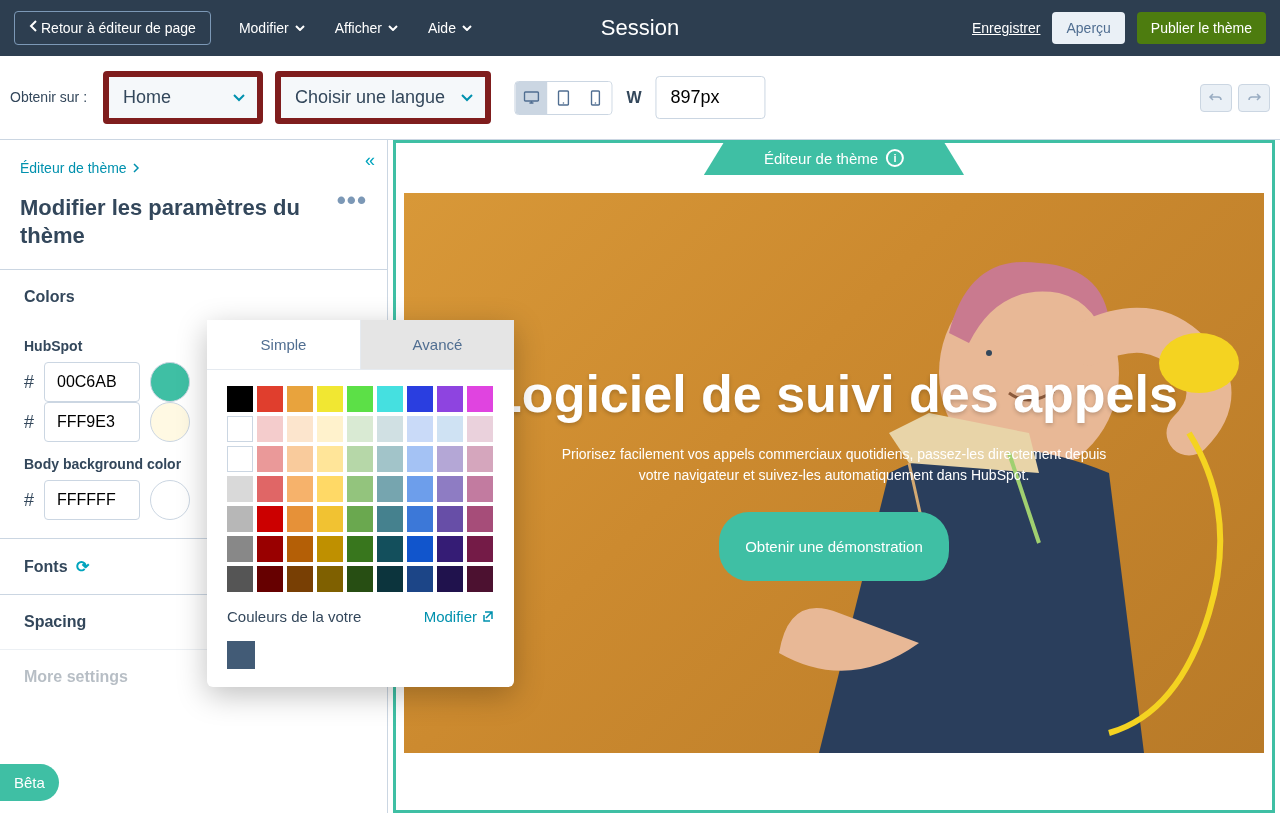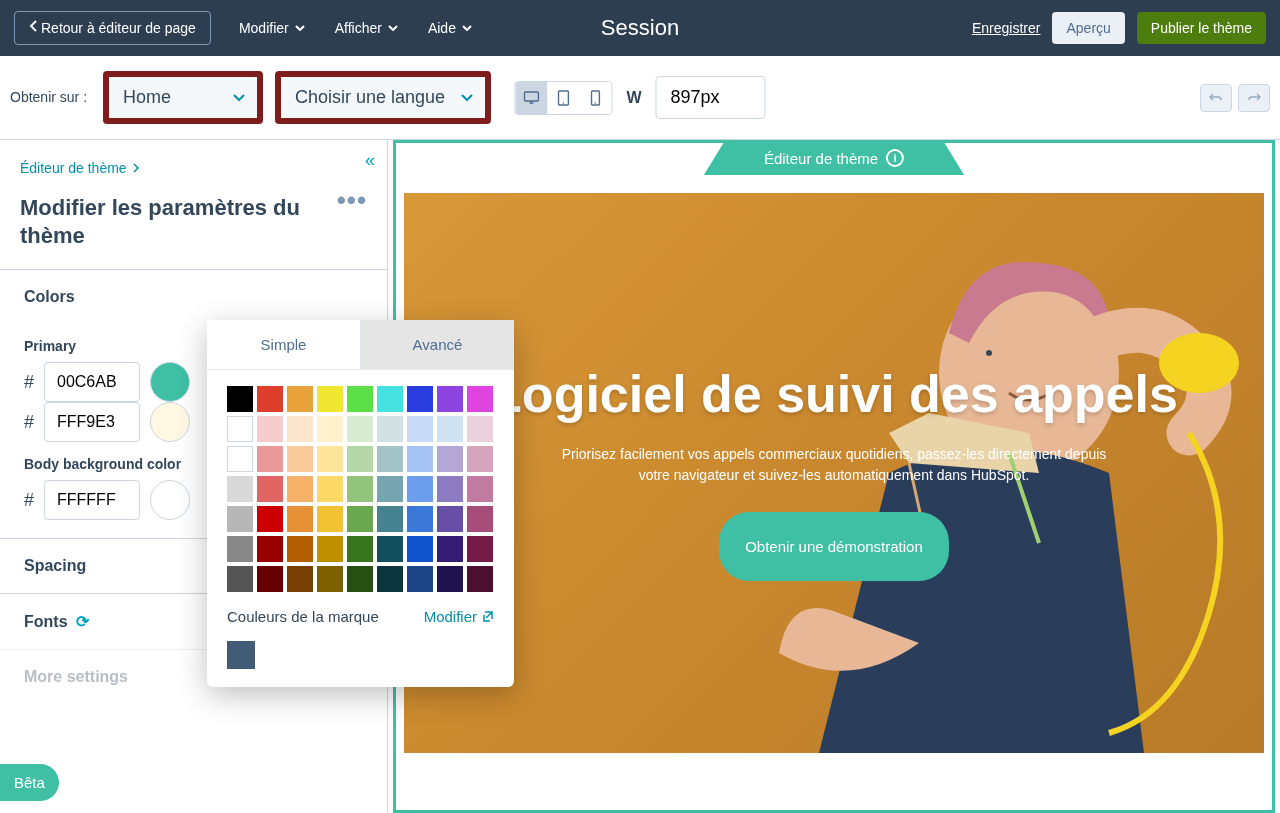--- a/index.html
+++ b/index.html
@@ -190,21 +190,21 @@
     </div>
     <div class="panel-title">
       <span>Modifier les paramètres du thème</span>
       <span class="more-dots">•••</span>
     </div>
 
     <div class="section-header">
       <span>Colors</span>
     </div>
     <div class="section-body">
-      <span class="field-label">Primary</span>
+      <span class="field-label">HubSpot</span>
       <div class="color-row">
         <span class="hash">#</span>
         <input class="color-input" value="00C6AB" style="">
         <div class="color-swatch" style="background:#3fbfa4"></div>
       </div>
 
       <div class="color-row">
         <span class="hash">#</span>
         <input class="color-input" value="FFF9E3" style="">
         <div class="color-swatch" style="background:#fff9e3"></div>
@@ -212,30 +212,30 @@
 
       <span class="field-label">Body background color</span>
       <div class="color-row">
         <span class="hash">#</span>
         <input class="color-input" value="FFFFFF" style="">
         <div class="color-swatch" style="background:#ffffff;border:1px solid #cbd6e2"></div>
       </div>
     </div>
 
     <div class="section-header">
-      <span>Spacing</span>
-      <span class="chev-down">
-          <svg width="12" height="8">
-            <path d="M1 1l5 5 5-5" stroke="#0091ae" stroke-width="2" fill="none"></path>
-          </svg>
-        </span>
-    </div>
-    <div class="section-header">
       <span><span>Fonts</span>
       <span class="refresh-icon">⟳</span></span>
+      <span class="chev-down">
+          <svg width="12" height="8">
+            <path d="M1 1l5 5 5-5" stroke="#0091ae" stroke-width="2" fill="none"></path>
+          </svg>
+        </span>
+    </div>
+    <div class="section-header">
+      <span>Spacing</span>
       <span class="chev-down">
           <svg width="12" height="8">
             <path d="M1 1l5 5 5-5" stroke="#0091ae" stroke-width="2" fill="none"></path>
           </svg>
         </span>
     </div>
     <div class="section-header" style="opacity:0.35">
       <span>More settings</span>
       <span class="chev-down">
           <svg width="12" height="8">
@@ -341,21 +341,21 @@
       <div class="sw" style="background: rgb(102, 0, 0);"></div>
       <div class="sw" style="background: rgb(120, 63, 4);"></div>
       <div class="sw" style="background: rgb(127, 96, 0);"></div>
       <div class="sw" style="background: rgb(39, 78, 19);"></div>
       <div class="sw" style="background: rgb(12, 52, 61);"></div>
       <div class="sw" style="background: rgb(28, 69, 135);"></div>
       <div class="sw" style="background: rgb(32, 18, 77);"></div>
       <div class="sw" style="background: rgb(76, 17, 48);"></div>
     </div>
   <div class="brand-row">
-    <span class="brand-label">Couleurs de la marque</span>
+    <span class="brand-label">Couleurs de la votre</span>
     <span class="brand-edit">
       <span>Modifier</span>
       <svg width="13" height="13">
           <path d="M4 2h7v7M11 2L5 8M3 5v6h6" stroke="#0091ae" stroke-width="1.5" fill="none"></path>
         </svg>
     </span>
   </div>
   <div class="brand-swatches" id="brand-swatches">
       <div class="brand-sw" style="background: rgb(66, 91, 118);"></div>
     </div>

